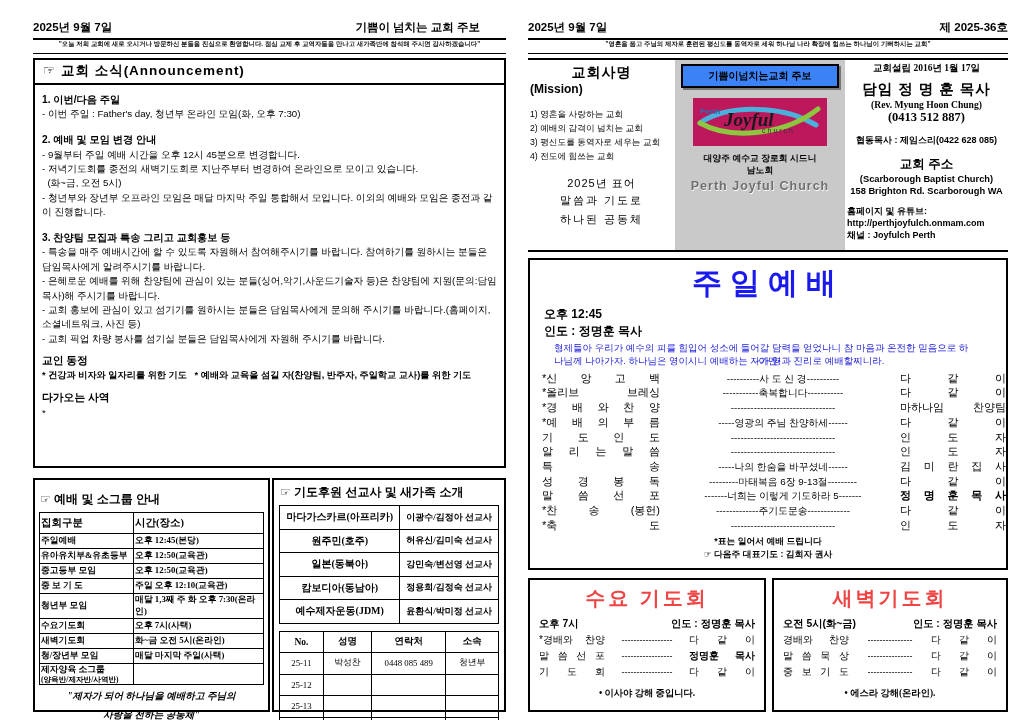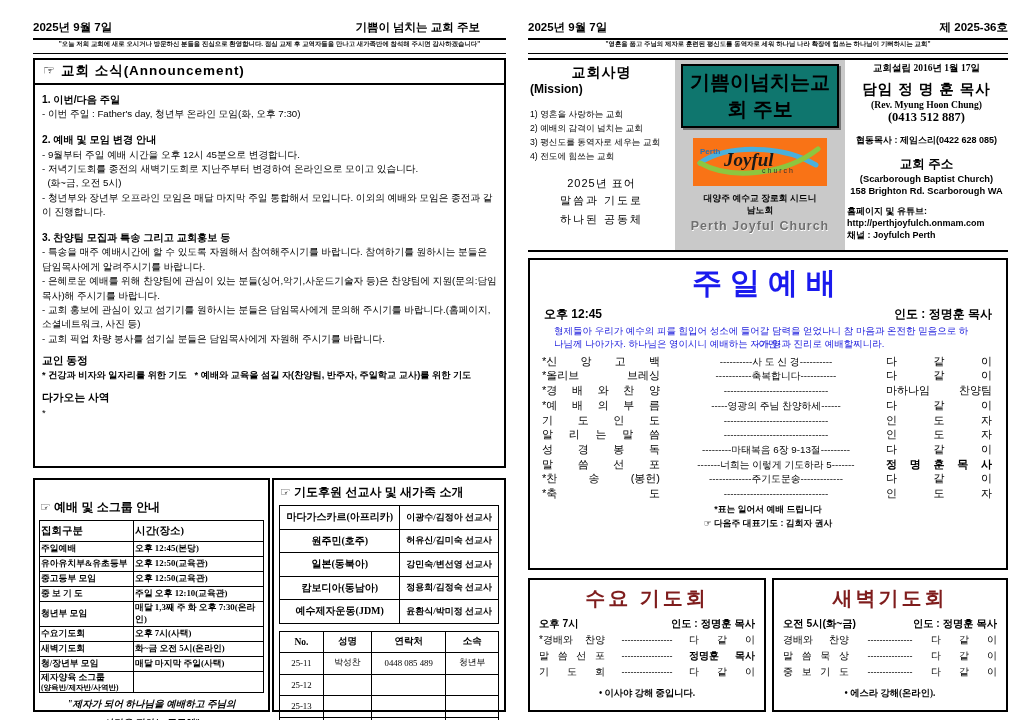--- a/index.html
+++ b/index.html
@@ -23,21 +23,21 @@
   
   .annbox{position:absolute;left:33px;top:58px;width:473px;height:410px;border:2px solid #000;box-sizing:border-box;}
   .ann-title{font-size:13.5px;font-weight:bold;letter-spacing:1px;padding:2px 8px 3px;border-bottom:2px solid #000;}
   .ann-body{padding:2px 7px 0 7px;font-size:9.7px;line-height:1.48;}
   .ann-h{font-weight:bold;font-size:10.2px;margin-top:5px;}
   .ann-line{white-space:pre-wrap;}
   .ann-gap{height:6px;}
   .brush{font-weight:bold;font-size:10.8px;margin-top:7px;font-family:"Liberation Serif",serif;}
 
   
-  .sgbox{position:absolute;left:33px;top:478px;width:237px;height:234px;border:2px solid #000;box-sizing:border-box;padding:17px 4px;}
+  .sgbox{position:absolute;left:33px;top:478px;width:237px;height:234px;border:2px solid #000;box-sizing:border-box;padding:9px 4px;}
   .box-title{font-weight:bold;font-size:12px;padding:2px 1px 4px;}
   table.sg{width:100%;border-collapse:collapse;font-family:"Liberation Serif",serif;}
   .sg th,.sg td{border:1.5px solid #000;text-align:left;font-weight:bold;padding:0 1px;}
   .sg th{font-size:10.5px;height:20px;}
   .sg td{font-size:8.8px;height:14px;}
   .sg .c1{width:42%;}
   .sub-small{font-size:7.6px;display:block;line-height:1.05;}
   .mission-lines{text-align:center;font-weight:bold;font-style:italic;font-size:9.6px;line-height:1.95;margin-top:2px;font-family:"Liberation Serif",serif;}
 
   
@@ -55,54 +55,54 @@
   
   .inforow{position:absolute;left:19px;top:58px;width:480px;height:194px;display:flex;
            border-top:2px solid #000;border-bottom:2px solid #000;box-sizing:border-box;}
   .mcol{width:147px;box-sizing:border-box;padding:4px 2px 0 2px;}
   .mcol .t1{text-align:center;font-weight:bold;font-size:14px;letter-spacing:1px;}
   .mcol .t2{text-align:left;font-weight:bold;font-size:12px;margin-bottom:12px;}
   .mcol .item{font-size:8.7px;font-weight:normal;line-height:1.6;}
   .mcol .motto-t{text-align:center;font-size:11px;margin-top:12px;letter-spacing:1px;}
   .mcol .motto{text-align:center;font-size:11px;line-height:1.8;letter-spacing:2px;}
   .midcol{width:170px;background:#c9c9c9;box-sizing:border-box;padding:3px 6px;}
-  .mast-title{border:2px solid #000;background:#0f766e;font-weight:bold;font-size:20px;text-align:center;
+  .mast-title{border:2px solid #000;background:#3b82f6;font-weight:bold;font-size:10px;text-align:center;
               padding:3px 0;margin:1px 0 10px;box-shadow:2px 2px 0 #777;}
-  .logo-box{background:#f97316;width:132px;margin:0 auto;padding:1px;}
+  .logo-box{background:#be185d;width:132px;margin:0 auto;padding:1px;}
   .denom{text-align:center;font-weight:bold;font-size:8.8px;margin-top:7px;line-height:1.35;}
   .church-en{text-align:center;font-size:12.5px;font-weight:bold;color:#6f6f6f;letter-spacing:1px;margin-top:2px;
              text-shadow:0.5px 0.5px 0 #fff;}
   .icol{flex:1;box-sizing:border-box;text-align:center;padding-top:2px;}
   .founded{font-weight:bold;font-size:9.5px;font-family:"Liberation Serif",serif;}
   .pastor{font-weight:bold;font-size:14.5px;margin-top:5px;letter-spacing:1px;}
   .pastor-en{font-size:9.6px;font-weight:bold;font-family:"Liberation Serif",serif;}
   .phone{font-size:12.5px;font-weight:bold;font-family:"Liberation Serif",serif;}
   .assoc{font-size:9px;font-weight:bold;margin-top:9px;}
   .addr-t{font-weight:bold;font-size:12.5px;margin-top:9px;}
   .addr{font-size:9.3px;font-weight:bold;line-height:1.3;}
   .webinfo{text-align:left;font-size:9px;font-weight:bold;margin-top:8px;padding-left:2px;line-height:1.35;}
 
   
   .sunbox{position:absolute;left:19px;top:258px;width:480px;height:312px;border:2px solid #000;box-sizing:border-box;}
   .sun-title{text-align:center;color:#1a1aee;font-size:30px;font-weight:bold;letter-spacing:8px;margin-top:3px;}
-  .row1{display:flex;justify-content:space-between;font-weight:bold;font-size:12px;padding:0 14px;margin-top:2px;}
+  .row1{display:flex;justify-content:space-between;font-weight:bold;font-size:12px;padding:0 14px;margin-top:2px;flex-direction:column;}
   .scripture{color:#2222dd;font-size:9.5px;padding:1px 30px 0 24px;line-height:1.4;}
   .amen{color:#2222dd;font-size:9.5px;text-align:center;margin-top:-13px;}
-  .order{padding:3px 14px 0 12px;}
+  .order{padding:3px 0 0 12px;}
   .orow{display:flex;align-items:baseline;font-size:11px;line-height:1.34;}
   .oname{width:118px;text-align:justify;text-align-last:justify;}
   .omid{flex:1;text-align:center;font-size:9.8px;margin-left:6px;}
   .owho{width:106px;text-align:justify;text-align-last:justify;}
   .bold{font-weight:bold;}
   .notes{text-align:center;font-size:8.8px;font-weight:bold;line-height:1.55;margin-top:2px;}
 
   
   .wedbox{position:absolute;left:19px;top:578px;width:238px;height:134px;border:2px solid #000;box-sizing:border-box;}
   .dawnbox{position:absolute;left:263px;top:578px;width:236px;height:134px;border:2px solid #000;box-sizing:border-box;}
-  .pm-title{text-align:center;color:#7f1d1d;font-weight:bold;font-size:20px;letter-spacing:3px;margin-top:5px;}
+  .pm-title{text-align:center;color:#ef4444;font-weight:bold;font-size:20px;letter-spacing:3px;margin-top:5px;}
   .pm-row1{display:flex;justify-content:space-between;font-weight:bold;font-size:10.3px;padding:0 9px;margin-top:5px;}
   .pm-items{padding:0 9px;margin-top:1px;}
   .prow{display:flex;align-items:baseline;font-size:10px;line-height:1.55;}
   .pname{width:66px;text-align:justify;text-align-last:justify;}
   .pmid{flex:1;text-align:center;font-size:9px;}
   .pwho{width:66px;text-align:justify;text-align-last:justify;}
   .pm-note{text-align:center;font-weight:bold;font-size:9.3px;margin-top:7px;font-family:"Liberation Serif",serif;}
 </style>
 </head>
 <body>
@@ -351,20 +351,25 @@
             <span class="oname">기 도 인 도</span>
             <span class="omid">--------------------------------</span>
             <span class="owho">인 도 자</span>
           </div>
         <div class="orow">
             <span class="oname">알 리 는 말 씀</span>
             <span class="omid">--------------------------------</span>
             <span class="owho">인 도 자</span>
           </div>
         <div class="orow">
+            <span class="oname">특 송</span>
+            <span class="omid">-----나의 한숨을 바꾸셨네------</span>
+            <span class="owho">김 미 란 집 사</span>
+          </div>
+        <div class="orow">
             <span class="oname">성 경 봉 독</span>
             <span class="omid">---------마태복음 6장 9-13절---------</span>
             <span class="owho">다 같 이</span>
           </div>
         <div class="orow">
             <span class="oname">말 씀 선 포</span>
             <span class="omid">-------너희는 이렇게 기도하라 5-------</span>
             <span class="owho bold">정 명 훈 목 사</span>
           </div>
         <div class="orow">

